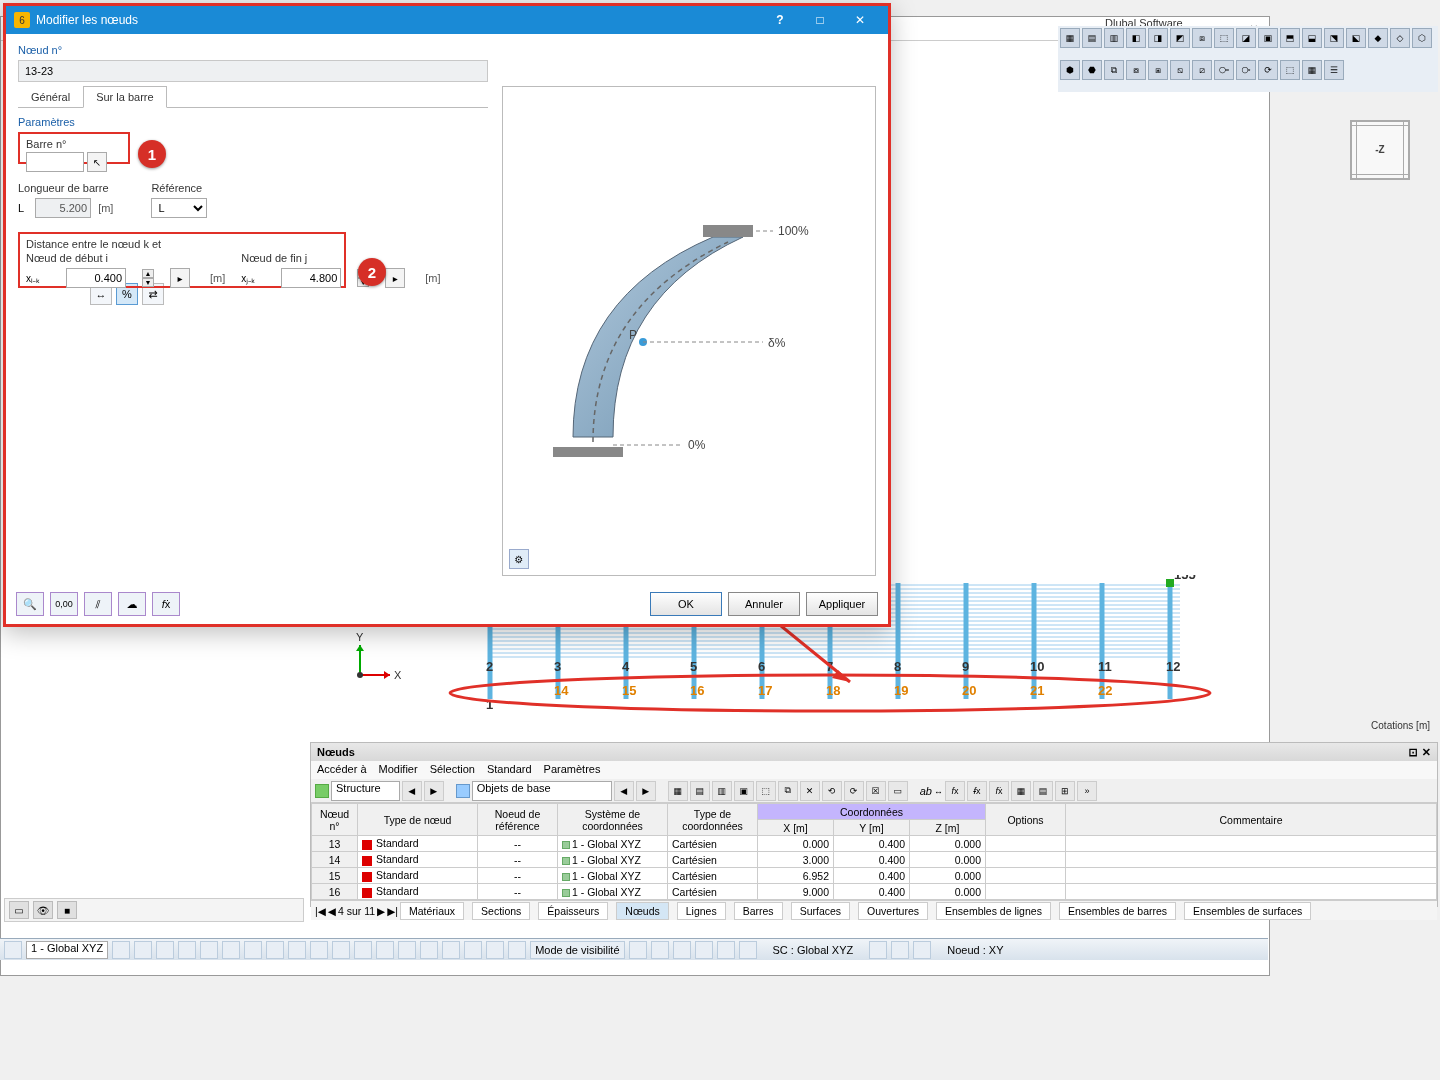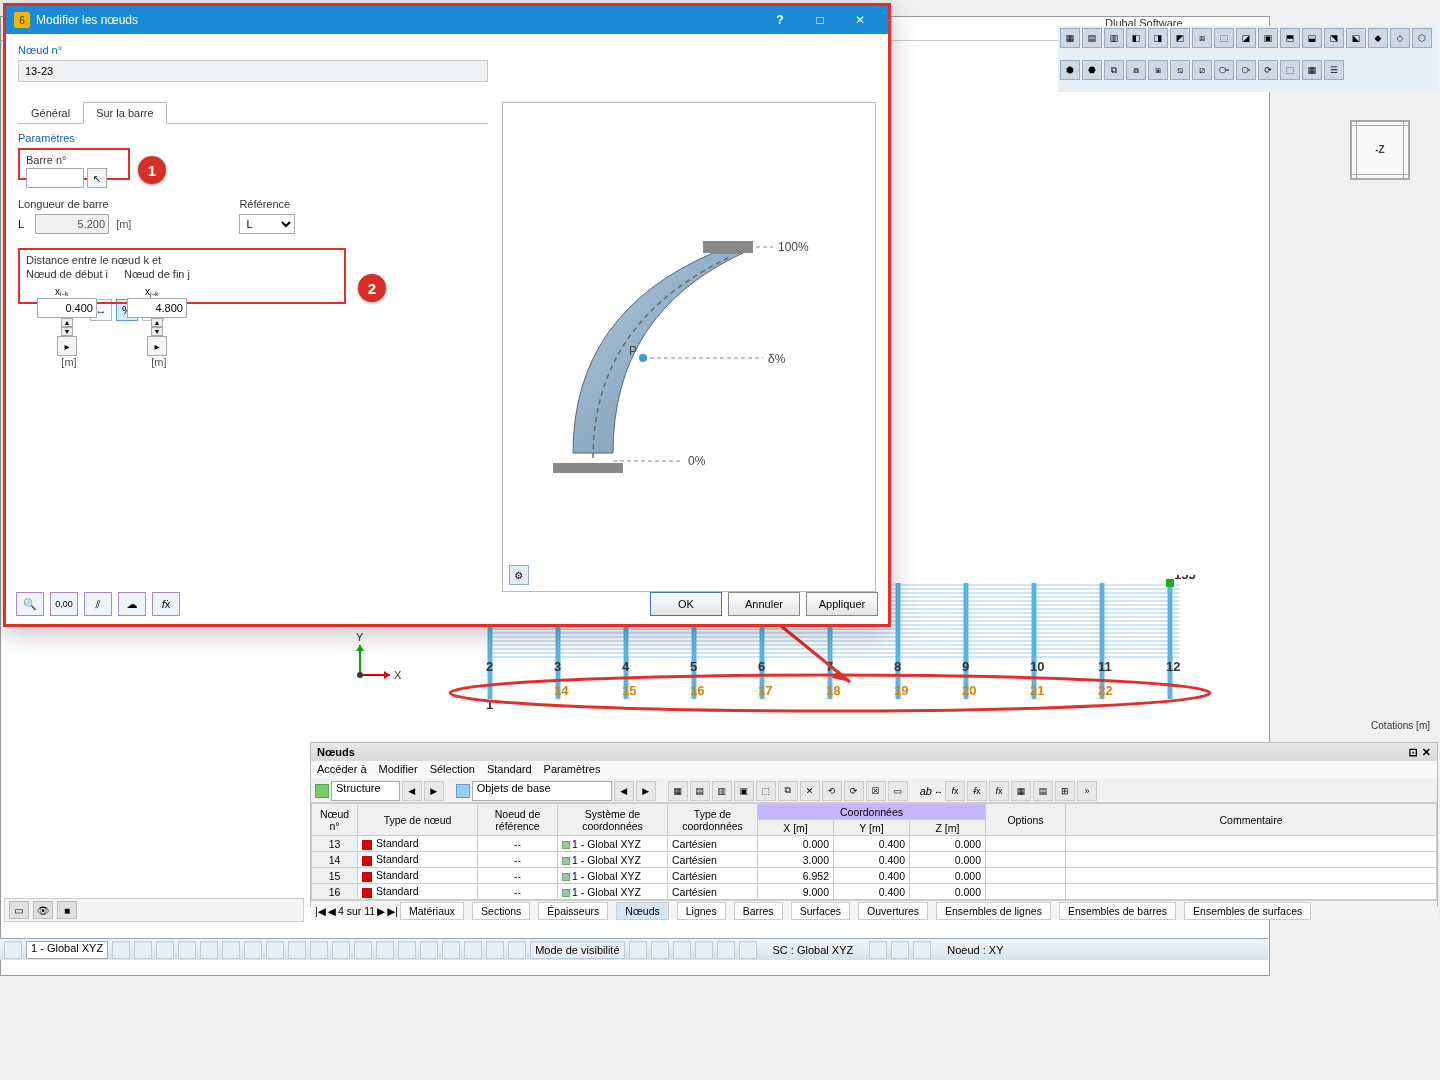--- a/index.html
+++ b/index.html
@@ -58,21 +58,21 @@
 .dlg-title .t-icon { width: 16px; height: 16px; background: #f7b500; border-radius: 2px; margin-right: 6px; font-size: 10px; display: flex; align-items: center; justify-content: center; color: #333; }
 .dlg-title .t-text { font-size: 12px; }
 .dlg-title .t-spacer { flex: 1; }
 .dlg-title .t-btn { width: 40px; height: 24px; display: flex; align-items: center; justify-content: center; color: #fff; font-size: 12px; cursor: pointer; }
 .dlg-title .t-help { font-weight: bold; }
 
 .dlg-body { padding: 10px 12px; height: 546px; }
 .node-no-label { color: #1a5fa8; font-size: 11px; margin-bottom: 4px; }
 .node-no-input { width: 470px; height: 22px; background: #eef0f2; border: 1px solid #c8c8c8; padding: 2px 6px; font-size: 11px; }
 
-.dlg-columns { display: flex; gap: 14px; margin-top: 20px; }
+.dlg-columns { display: flex; gap: 14px; margin-top: 4px; }
 .dlg-left { width: 472px; }
 .dlg-right { width: 376px; height: 490px; border: 1px solid #bbb; background: #fff; position: relative; }
 .dlg-right .svg-wrap { position: absolute; left: 10px; top: 110px; width: 350px; height: 280px; }
 .dlg-right .small-ic { position: absolute; left: 6px; bottom: 6px; width: 20px; height: 20px; background: #e0ecf7; border: 1px solid #9ac; font-size: 10px; display: flex; align-items: center; justify-content: center; }
 
 .tabs { display: flex; border-bottom: 1px solid #bbb; }
 .tab-item { padding: 4px 12px; font-size: 11px; border: 1px solid transparent; border-bottom: none; cursor: pointer; color: #333; }
 .tab-item.active { background: #fff; border-color: #bbb; border-bottom: 1px solid #fff; margin-bottom: -1px; font-weight: normal; }
 
 .group-label { color: #1a5fa8; font-size: 11px; margin: 8px 0 4px 0; }
@@ -80,30 +80,30 @@
 .red-box { border: 2px solid #e03028; padding: 4px 6px; position: relative; }
 .red-badge { position: absolute; width: 28px; height: 28px; border-radius: 50%; background: #d62f27; color: #fff; font-weight: bold; font-size: 15px; display: flex; align-items: center; justify-content: center; box-shadow: 0 1px 3px rgba(0,0,0,.4); }
 .badge-1 { left: 118px; top: 6px; }
 .badge-2 { left: 338px; top: 24px; }
 
 .barre-block { display: flex; flex-direction: column; gap: 2px; width: 100px; }
 .field-label { font-size: 11px; color: #333; }
 .small-input { width: 60px; height: 20px; border: 1px solid #aaa; background: #fff; padding: 0 3px; text-align: right; font-size: 11px; }
 .pick-btn { width: 20px; height: 20px; border: 1px solid #aaa; background: #f4f4f4; font-size: 10px; display: inline-flex; align-items: center; justify-content: center; vertical-align: top; }
 
-.len-row { display: flex; gap: 108px; margin-top: 18px; }
+.len-row { display: flex; gap: 38px; margin-top: 18px; }
 .len-col { display: flex; flex-direction: column; gap: 4px; }
 .disabled-input { background: #eef0f2; color: #555; }
 .unit { font-size: 11px; color: #555; margin-left: 4px; }
 .ref-select { width: 56px; height: 20px; border: 1px solid #aaa; background: #fff; font-size: 11px; padding: 0 2px; }
 
 .dist-block { margin-top: 14px; }
 .dist-row { display: flex; gap: 16px; align-items: flex-end; }
 .dist-col { display: flex; flex-direction: column; gap: 4px; }
-.spin-wrap { display: flex; align-items: center; gap: 0; flex-direction: column; }
+.spin-wrap { display: flex; align-items: center; gap: 16px; }
 .spin-btns { display: flex; flex-direction: column; }
 .spin-btn { width: 12px; height: 9px; background: #eee; border: 1px solid #aaa; font-size: 7px; line-height: 7px; text-align: center; }
 
 .mode-btns { display: inline-flex; gap: 4px; margin-left: 72px; }
 .mode-btn { width: 22px; height: 22px; border: 1px solid #bbb; background: #f3f6fa; display: flex; align-items: center; justify-content: center; font-size: 11px; }
 .mode-btn.active { background: #d4e8f8; border-color: #5a9bd4; }
 
 
 .dlg-bottom { position: absolute; left: 10px; right: 10px; bottom: 8px; display: flex; align-items: center; gap: 6px; }
 .dlg-bottom .db-ic { width: 28px; height: 24px; background: #eef3f8; border: 1px solid #a8c; display: flex; align-items: center; justify-content: center; font-size: 11px; }
@@ -490,21 +490,21 @@
             </div>
           </div>
           <div class="red-badge badge-1">1</div>
         </div>
 
         <div class="len-row">
           <div class="len-col">
             <span class="field-label">Longueur de barre</span>
             <div>
               <span style="display:inline-block;width:14px">L</span>
-              <input class="small-input disabled-input" style="width: 74px;" readonly="" value="5.200">
+              <input class="small-input disabled-input" style="width: 56px;" readonly="" value="5.200">
               <span class="unit">[m]</span>
             </div>
           </div>
           <div class="len-col">
             <span class="field-label">Référence</span>
             <select class="ref-select">
               <option>L</option>
             </select>
           </div>
         </div>

